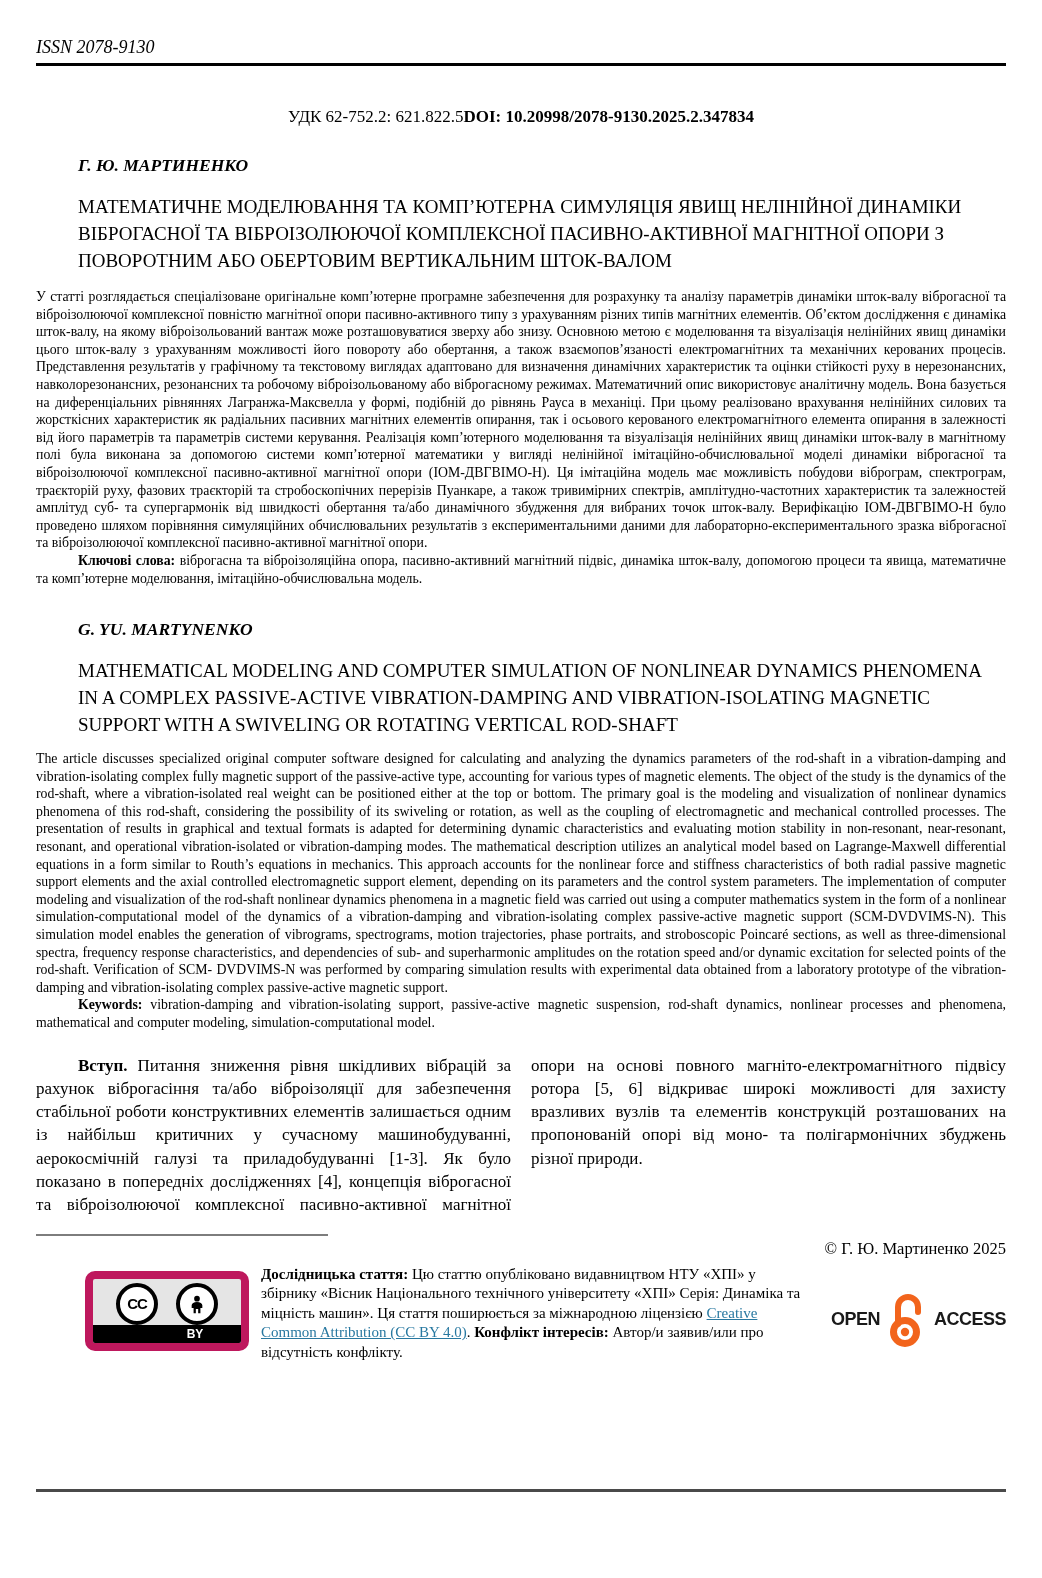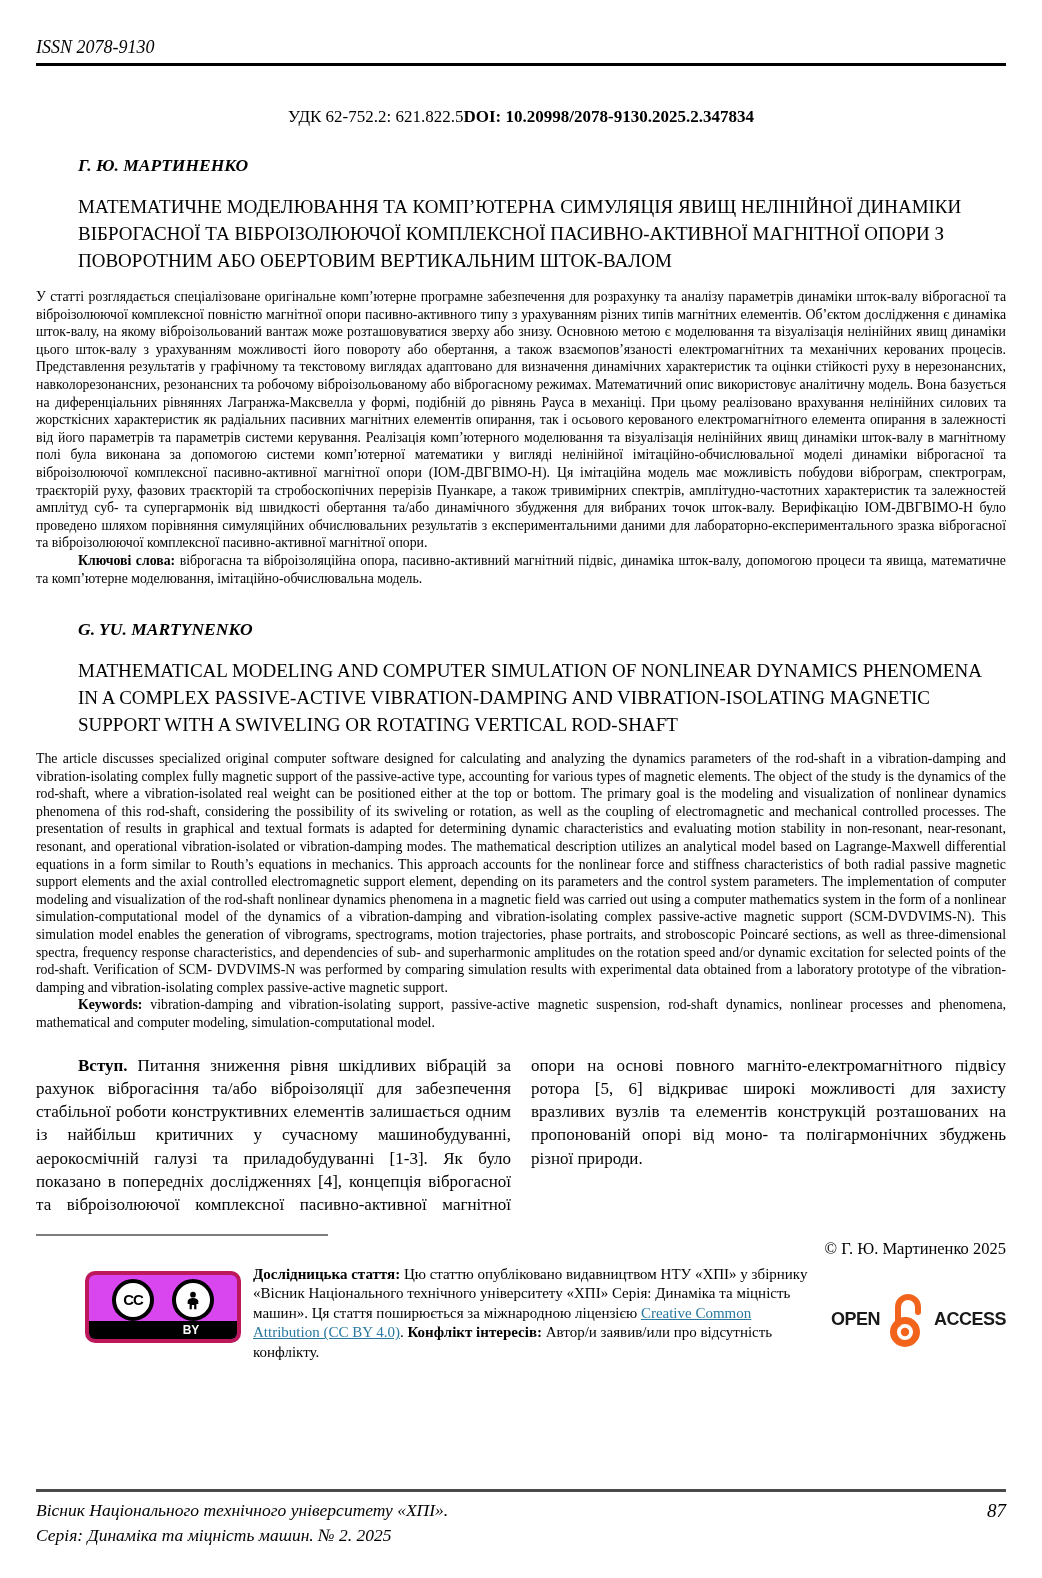--- a/index.html
+++ b/index.html
@@ -37,22 +37,22 @@
   .intro-cols p{margin:0;text-indent:42px;}
 
   .footnote-rule{border:none;border-top:2px solid #7d7d7d;width:292px;margin:8px 0 0 0;}
 
   .copyright{margin-top:3px;text-align:right;font-size:16.5px;line-height:20px;}
 
   .license-row{display:flex;align-items:flex-start;margin-top:6px;}
   .cc-badge{
     margin-left:49px;margin-top:6px;
     width:148px;height:64px;flex:0 0 auto;
-    border:4px solid #be185d;border-radius:10px;
-    background:#d946ef;
+    border:8px solid #be185d;border-radius:10px;
+    background:#e5e5e5;
     display:flex;flex-direction:column;overflow:hidden;
   }
   .cc-badge-top{flex:1;display:flex;align-items:center;justify-content:space-around;padding:4px 14px 0 14px;}
   .cc-circle{
     width:34px;height:34px;border-radius:50%;
     background:#fff;border:4px solid #000;
     display:flex;align-items:center;justify-content:center;
     font-family:"Liberation Sans","DejaVu Sans",sans-serif;
     font-weight:bold;font-size:15px;letter-spacing:-1px;
   }
@@ -152,21 +152,14 @@
           <circle cx="21" cy="41" r="4.2" fill="currentColor"></circle>
         </svg>
         <span class="oa-text">ACCESS</span>
       </div>
 
     </div>
   </div>
 
   <div class="bottom-footer">
     <hr class="bottom-rule">
-    <div class="footer-row">
-      <div class="journal-lines">
-        <div>Вісник Національного технічного університету «ХПІ».</div>
-        <div>Серія: Динаміка та міцність машин. № 2. 2025</div>
-      </div>
-      <div class="page-number">87</div>
-    </div>
   </div>
 </div>
 
 </body></html>

